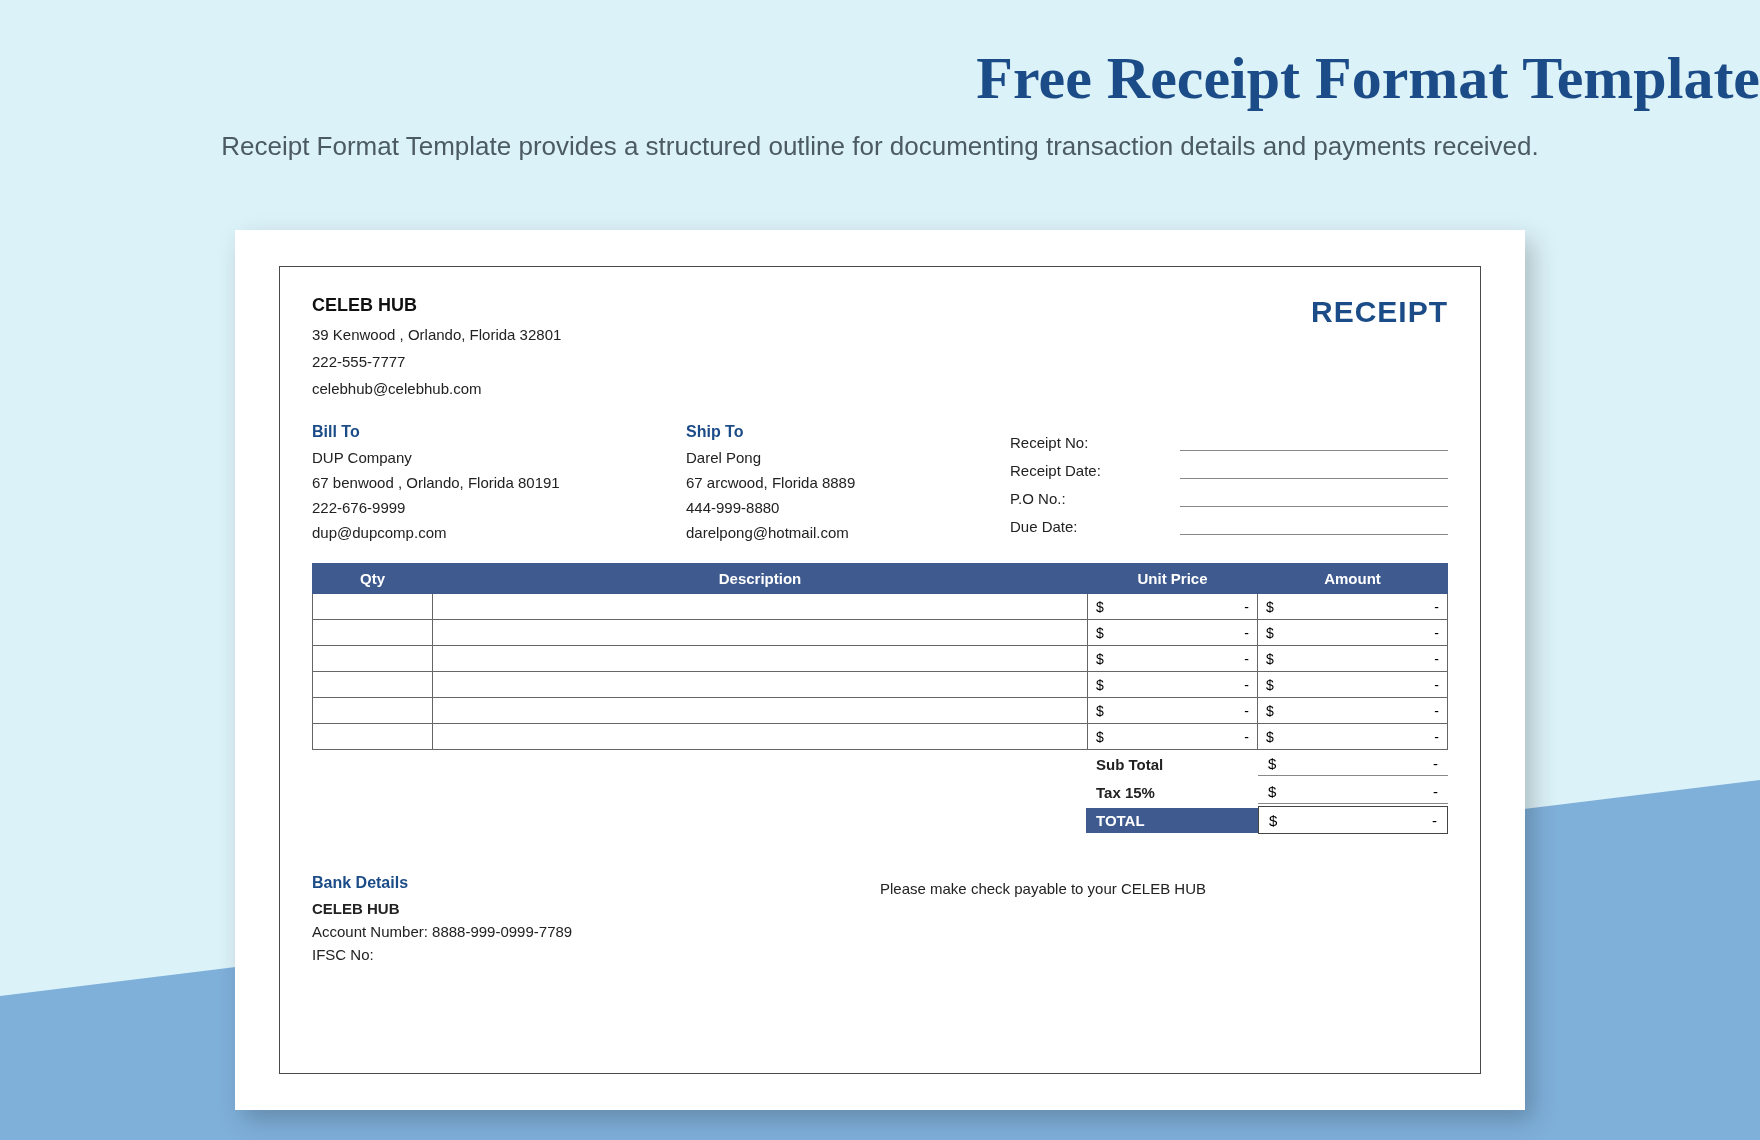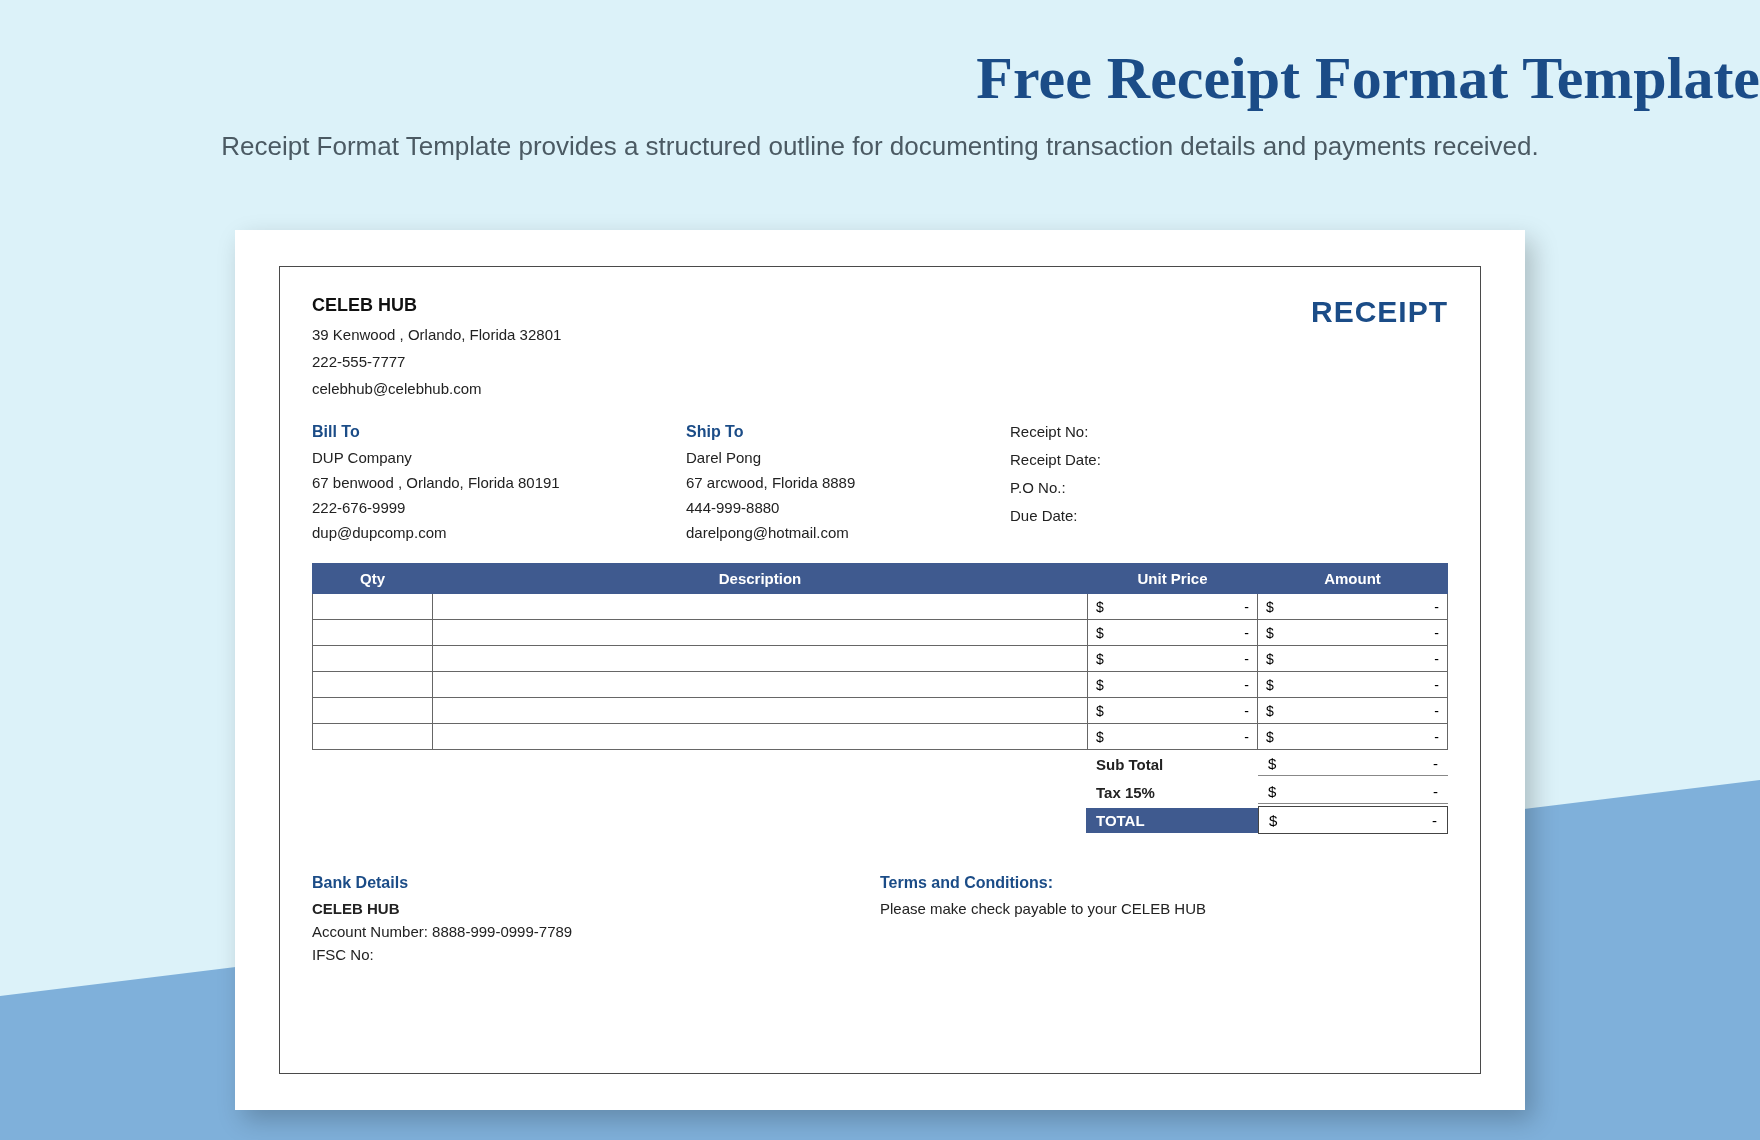--- a/index.html
+++ b/index.html
@@ -64,21 +64,21 @@
     margin-top: 26px;
     gap: 4px;
   }
   .addr-col { font-size: 15px; color:#222; }
   .addr-col.bill { width: 370px; }
   .addr-col.ship { width: 320px; }
   .addr-col.meta { flex: 1; }
   .addr-heading { color: #1b4c87; font-weight: 700; font-size: 16px; margin-bottom: 8px; }
   .addr-line { margin-top: 8px; }
   .meta-table { width: 100%; }
-  .meta-row { display: flex; align-items: flex-start; height: 28px; flex-direction: column; }
+  .meta-row { display: flex; align-items: flex-end; height: 28px; }
   .meta-label { width: 170px; font-size: 15px; color:#222; }
   .meta-field { flex: 1; border-bottom: 1px solid #888; height: 20px; }
   table.items {
     width: 100%;
     border-collapse: collapse;
     margin-top: 22px;
     font-size: 14px;
     text-align: center;
   }
   table.items th {
@@ -312,19 +312,18 @@
     </div>
 
     <div class="footer-row">
       <div class="footer-col">
         <div class="footer-heading">Bank Details</div>
         <div class="footer-line" style="font-weight:700;">CELEB HUB</div>
         <div class="footer-line">Account Number: 8888-999-0999-7789</div>
         <div class="footer-line">IFSC No:</div>
       </div>
       <div class="footer-col">
-        <div class="footer-heading">Terms and Conditions:</div>
         <div class="footer-line">Please make check payable to your CELEB HUB</div>
       </div>
     </div>
 
   </div>
 </div>
 
 </body></html>

